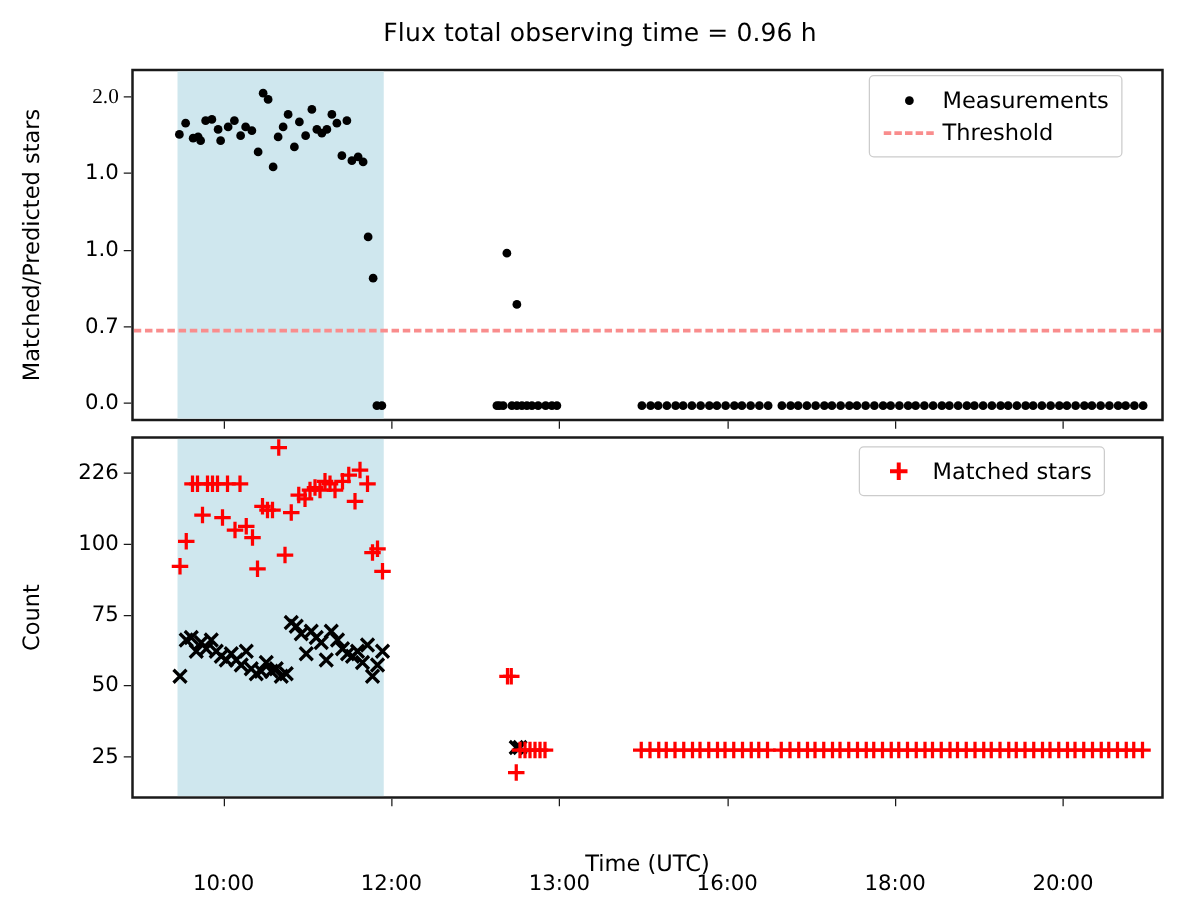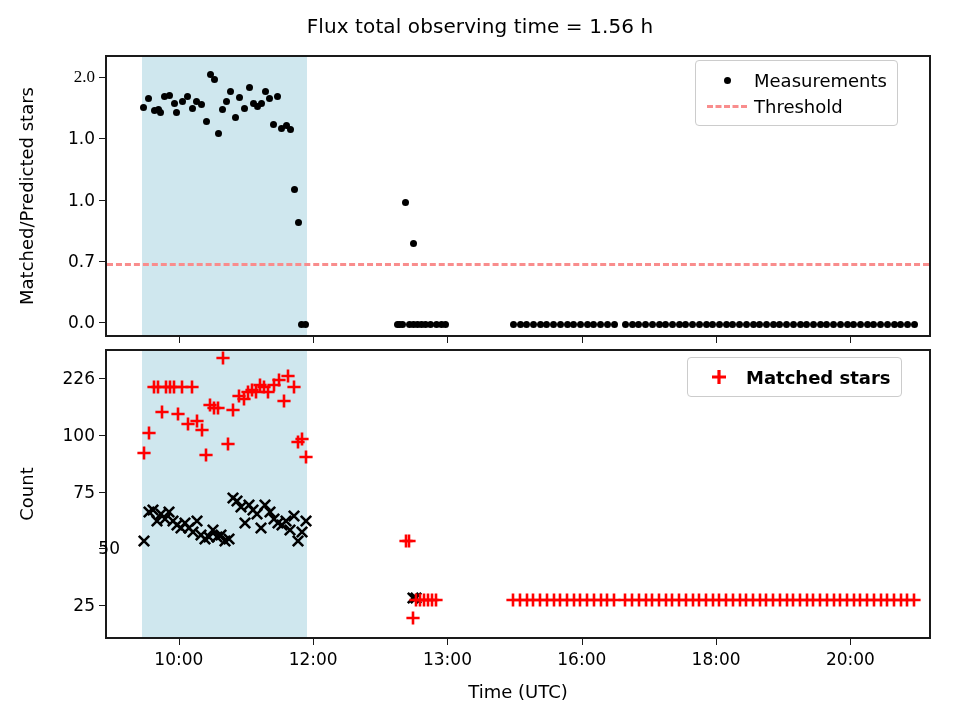--- a/index.html
+++ b/index.html
@@ -83,20 +83,21 @@
     height: 0;
     border-top: 1.6px solid #1a1a1a;
     width: 6px;
   }
   .ticklabel-x {
     position: absolute;
     font-size: 17px;
     color: #000000;
     transform: translateX(-50%);
     white-space: nowrap;
+    margin-top: 48px;
   }
   .ticklabel-y {
     position: absolute;
     font-size: 17px;
     color: #000000;
     transform: translateY(-50%);
     text-align: right;
     white-space: nowrap;
   }
   .axis-label-x {
@@ -147,21 +148,21 @@
   }
   .key-dash {
     width: 40px; height: 0; border-top: 3px dashed #f98d8d;
   }
 </style>
 </head>
 <body>
 
 <div id="figure">
 
-  <div class="fig-title">Flux total observing time = 1.56 h</div>
+  <div class="fig-title">Flux total observing time = 0.96 h</div>
 
   <div class="axes" id="axes-top">
     <div class="span-shade" id="shade-top" style="left: 34.9203px; width: 165.2px; background: rgb(207, 231, 238);"></div>
     <div class="threshold-line" id="threshold-top" style="top: 205.983px; border-top-color: rgb(249, 141, 141);"></div>
     <div id="pts-top">
         <div class="pt-dot" style="left: 36.935px; top: 50.2696px; background: rgb(0, 0, 0);"></div>
         <div class="pt-dot" style="left: 41.6358px; top: 41.687px; background: rgb(0, 0, 0);"></div>
         <div class="pt-dot" style="left: 47.0081px; top: 53.9478px; background: rgb(0, 0, 0);"></div>
         <div class="pt-dot" style="left: 51.0374px; top: 52.7217px; background: rgb(0, 0, 0);"></div>
         <div class="pt-dot" style="left: 53.7236px; top: 55.1739px; background: rgb(0, 0, 0);"></div>
@@ -1074,37 +1075,37 @@
     </div>
   <div id="ticks-bot-y">
       <div class="tick-y" style="left: 99px; top: 605.016px;"></div>
       <div class="tick-y" style="left: 99px; top: 548.375px;"></div>
       <div class="tick-y" style="left: 99px; top: 491.734px;"></div>
       <div class="tick-y" style="left: 99px; top: 435.094px;"></div>
       <div class="tick-y" style="left: 99px; top: 378.453px;"></div>
     </div>
   <div id="labels-bot-y">
       <div class="ticklabel-y" style="right: 865px; top: 605.016px;">25</div>
-      <div class="ticklabel-y" style="right: 840px; top: 548.375px; margin-left: 37px;">50</div>
+      <div class="ticklabel-y" style="right: 865px; top: 548.375px; margin-left: 37px;">50</div>
       <div class="ticklabel-y" style="right: 865px; top: 491.734px;">75</div>
       <div class="ticklabel-y" style="right: 865px; top: 435.094px;">100</div>
       <div class="ticklabel-y" style="right: 865px; top: 378.453px;">226</div>
     </div>
   <div id="labels-bot-x">
       <div class="ticklabel-x" style="left: 178.87px; top: 649px;">10:00</div>
       <div class="ticklabel-x" style="left: 313.179px; top: 649px;">12:00</div>
       <div class="ticklabel-x" style="left: 447.488px; top: 649px;">13:00</div>
       <div class="ticklabel-x" style="left: 581.797px; top: 649px;">16:00</div>
       <div class="ticklabel-x" style="left: 716.106px; top: 649px;">18:00</div>
       <div class="ticklabel-x" style="left: 850.415px; top: 649px;">20:00</div>
     </div>
   <div class="axis-label-y" style="left:26px; top:494px;">Count</div>
   <div class="axis-label-x" style="left:518px; top:681px;">Time (UTC)</div>
 
-  <div class="legend" id="legend-bot" style="left:687px; top:357px;font-weight:bold;">
+  <div class="legend" id="legend-bot" style="left:687px; top:357px;">
     <div class="legend-row">
       <span class="legend-key">
         <svg width="18" height="18" viewBox="0 0 18 18">
             <path d="M9 2 V16 M2 9 H16" stroke="#ff0000" stroke-width="3.2" fill="none"></path>
           </svg>
       </span>
       <span class="legend-text">Matched stars</span>
     </div>
   </div>
 

